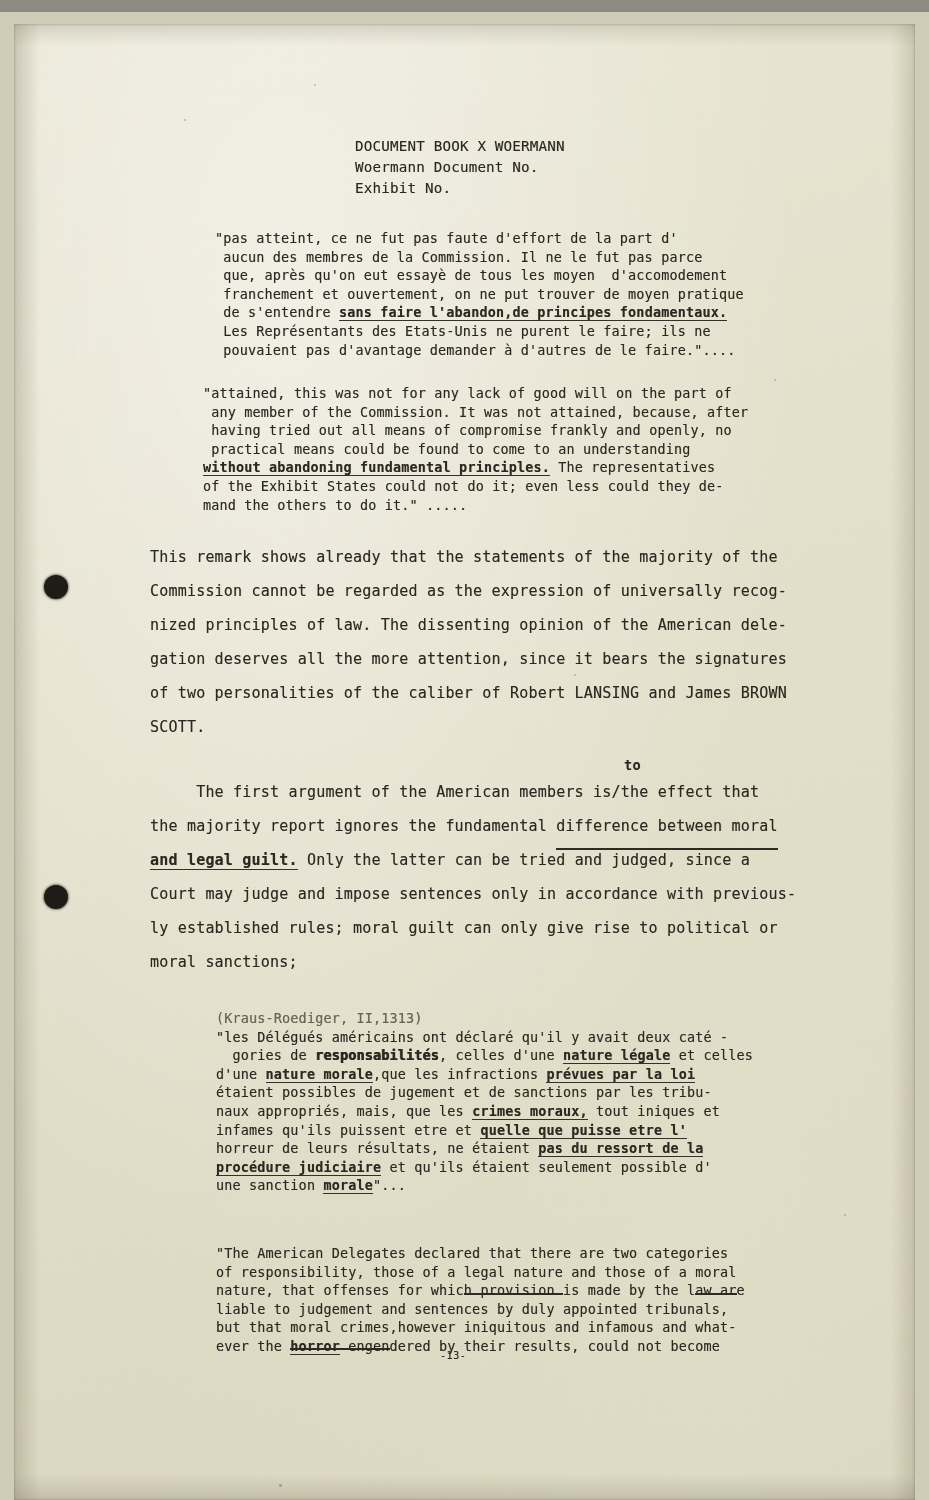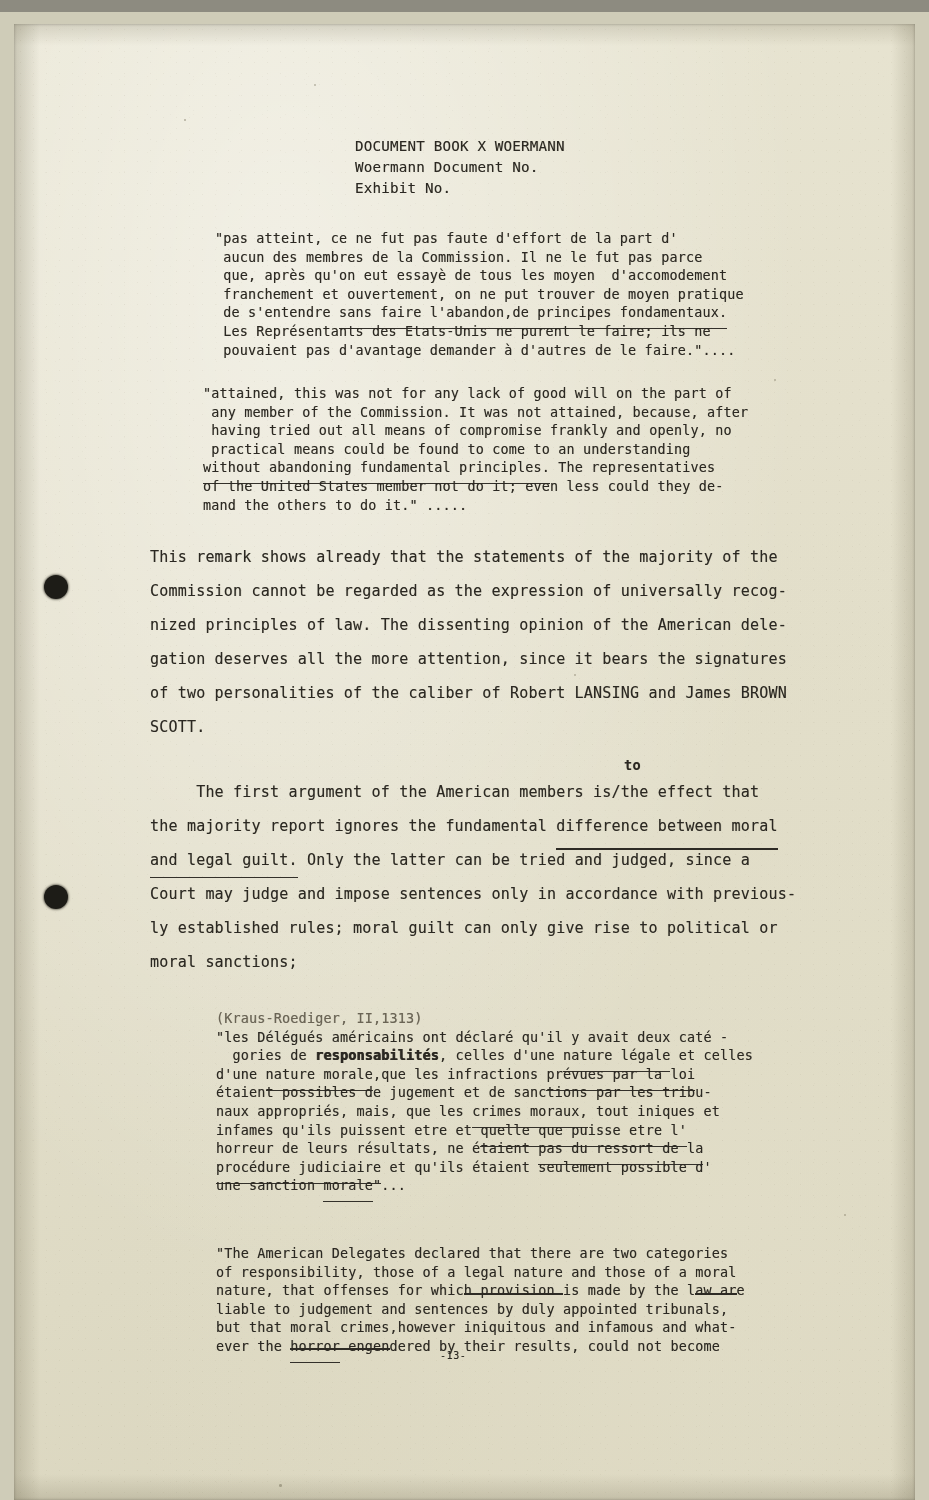--- a/index.html
+++ b/index.html
@@ -119,21 +119,22 @@
     left: 440px;
     top: 1338px;
     font-size: 10px;
     letter-spacing: 0.6px;
   }
 
   
   u.ul {
     text-decoration: none;
     border-bottom: 1.4px solid #33302a;
-    padding-bottom: 8px;
+    padding-bottom: 0;
+    font-weight: bold;
   }
   
   u.ul2 {
     text-decoration: none;
     border-bottom: 2.1px double #2e2b25;
     padding-bottom: 13px;
   }
   
   .strike-bold {
     font-weight: bold;
@@ -182,21 +183,21 @@
 <span> franchement et ouvertement, on ne put trouver de moyen pratique</span>
 <span> de s'entendre </span><u class="ul">sans faire l'abandon,de principes fondamentaux.</u>
 <span> Les Représentants des Etats-Unis ne purent le faire; ils ne</span>
 <span> pouvaient pas d'avantage demander à d'autres de le faire."....</span></div>
 
   <div class="tw quote-block" id="quote-en-1"><span>"attained, this was not for any lack of good will on the part of</span>
 <span> any member of the Commission. It was not attained, because, after</span>
 <span> having tried out all means of compromise frankly and openly, no</span>
 <span> practical means could be found to come to an understanding</span>
 <u class="ul">without abandoning fundamental principles.</u><span> The representatives</span>
-<span>of the United States member not do it; even less could they de-</span>
+<span>of the Exhibit States could not do it; even less could they de-</span>
 <span>mand the others to do it." .....</span></div>
 
   <div class="tw body-block" id="body-1"><span>This remark shows already that the statements of the majority of the</span>
 <span>Commission cannot be regarded as the expression of universally recog-</span>
 <span>nized principles of law. The dissenting opinion of the American dele-</span>
 <span>gation deserves all the more attention, since it bears the signatures</span>
 <span>of two personalities of the caliber of Robert LANSING and James BROWN</span>
 <span>SCOTT.</span></div>
 
   <div class="tw" id="insert-to">to</div>

